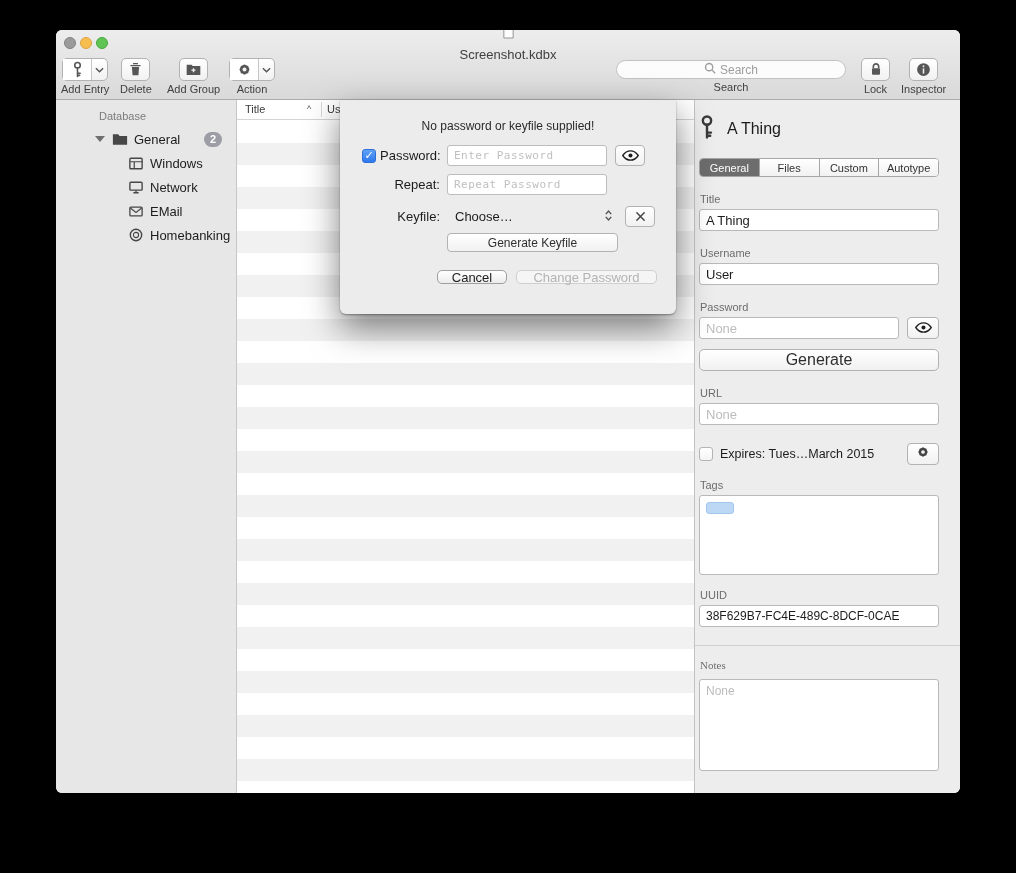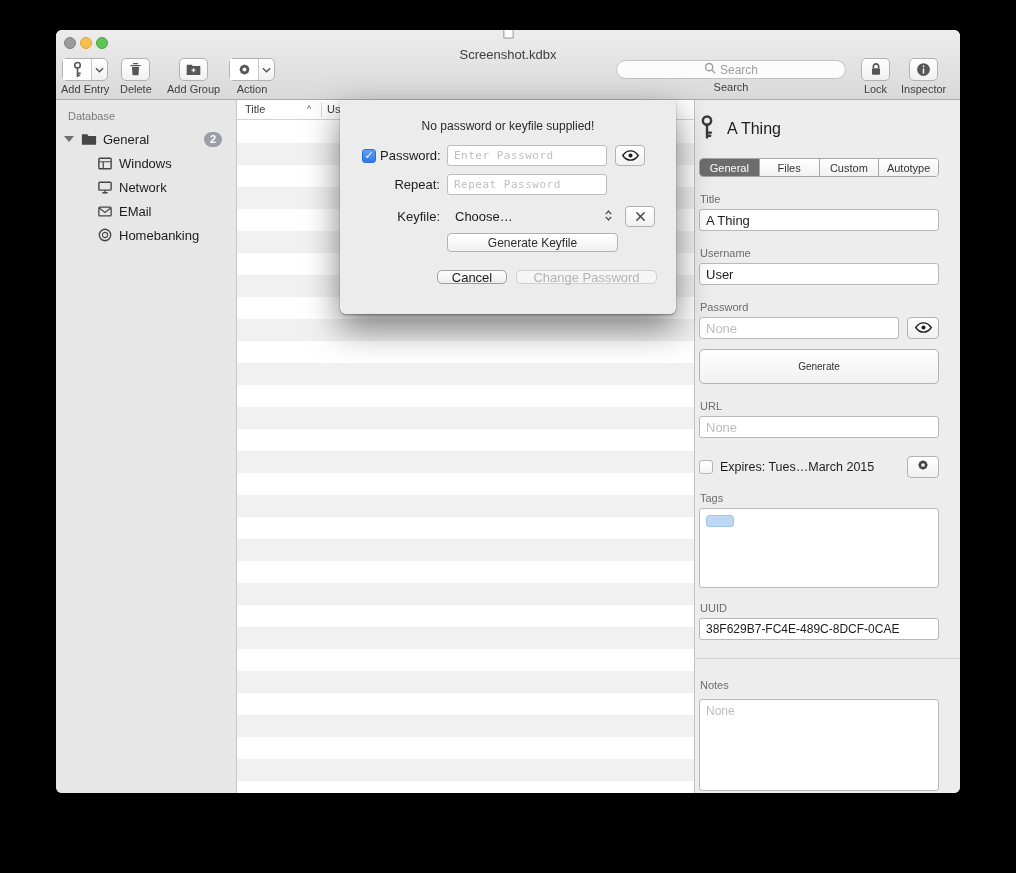--- a/index.html
+++ b/index.html
@@ -25,21 +25,21 @@
   .seg{display:flex;align-items:center;justify-content:center;height:100%;}
   .seg.main{width:29px;border-right:1px solid #c6c6c6;}
   .seg.arrow{width:15px;}
   .icon-btn{width:29px;}
   .search-field{width:230px;height:19px;border:1px solid #c2c2c2;border-radius:10px;background:#fcfcfc;
                 display:flex;align-items:center;justify-content:center;gap:4px;color:#9e9e9e;
                 font-size:12px;margin-top:2px;}
 
   .bodyrow{position:absolute;top:70px;left:0;right:0;bottom:0;display:flex;}
 
-  .sidebar{width:181px;flex:none;background:#e7e7e7;border-right:1px solid #c6c6c6;padding-top:8px;}
+  .sidebar{width:181px;flex:none;background:#e7e7e7;border-right:1px solid #c6c6c6;padding-top:8px;padding-left:31px;}
   .sb-header{font-size:11px;color:#7b7b7b;margin:2px 0 5px 12px;}
   .row{display:flex;align-items:center;height:24px;font-size:13px;color:#1c1c1e;gap:6px;}
   .sb-group{padding-left:8px;position:relative;}
   .disclosure{width:0;height:0;border-left:5px solid transparent;border-right:5px solid transparent;
               border-top:6px solid #6e6e6e;flex:none;}
   .badge{position:absolute;right:14px;background:#9d9da6;color:#fff;font-size:11px;font-weight:bold;
          line-height:15px;padding:0 6px;border-radius:8px;}
   .sb-item{padding-left:40px;}
   .sb-icon{width:17px;display:flex;justify-content:center;color:#474747;flex:none;}
 
@@ -57,30 +57,30 @@
   .insp-head{display:flex;align-items:center;gap:12px;margin-top:14px;color:#3a3a3a;}
   .insp-title{font-size:16px;color:#1c1c1e;}
   .segmented{display:flex;margin-top:14px;border:1px solid #a6a6a6;border-radius:4px;overflow:hidden;
              height:19px;background:#fff;}
   .segment{flex:1;display:flex;align-items:center;justify-content:center;font-size:11px;color:#333;
            background:linear-gradient(#fff,#f1f1f1);border-right:1px solid #a6a6a6;}
   .segment:last-child{border-right:none;}
   .segment.selected{background:#6d6d6d;color:#fff;}
   .flabel{font-size:11px;color:#6d6d6d;margin:16px 0 4px 1px;}
   .mt14{margin-top:14px;}
-  .mt10{margin-top:20px;}
+  .mt10{margin-top:13px;font-family:Liberation Serif, serif;}
   .tfield{width:100%;height:22px;border:1px solid #b9b9b9;border-radius:3px;background:#fff;
           font-size:13px;color:#1c1c1e;padding:0 6px;font-family:inherit;}
   .tfield::placeholder{color:#bcbcbc;}
   .hrow{display:flex;gap:8px;align-items:center;}
   .sq-btn{width:32px;height:22px;flex:none;display:flex;align-items:center;justify-content:center;
           background:linear-gradient(#fff,#f1f1f1);border:1px solid #b2b2b2;border-radius:4px;}
-  .wide-btn{width:100%;height:35px;margin-top:10px;display:flex;align-items:center;justify-content:center;
+  .wide-btn{width:100%;height:22px;margin-top:10px;display:flex;align-items:center;justify-content:center;
             background:linear-gradient(#fff,#f1f1f1);border:1px solid #b2b2b2;border-radius:5px;
-            font-size:10px;color:#2e2e2e;text-align:center;}
+            font-size:16px;color:#2e2e2e;text-align:center;}
   .checkbox{width:14px;height:14px;border:1px solid #b4b4b4;border-radius:3px;flex:none;
             background:linear-gradient(#fff,#f4f4f4);}
   .checkbox.checked{background:linear-gradient(#5ea1f7,#2e78ef);border-color:#2e6fd8;color:#fff;
             display:flex;align-items:center;justify-content:center;font-size:11px;font-weight:bold;line-height:1;}
   .exp-row{display:flex;align-items:center;gap:7px;margin-top:18px;}
   .exp-label{flex:1;font-size:12.5px;color:#1c1c1e;white-space:nowrap;overflow:hidden;}
   .tags-box{height:80px;background:#fff;border:1px solid #b9b9b9;border-radius:3px;margin-top:3px;padding:6px;}
   .tag-token{width:28px;height:12px;background:#bcd8f5;border:1px solid #a3c6ec;border-radius:3px;}
   .divider{border-top:1px solid #d0d0d0;margin:18px -21px 0 -20px;}
   .notes{width:100%;height:92px;margin-top:4px;border:1px solid #b9b9b9;border-radius:3px;background:#fff;

